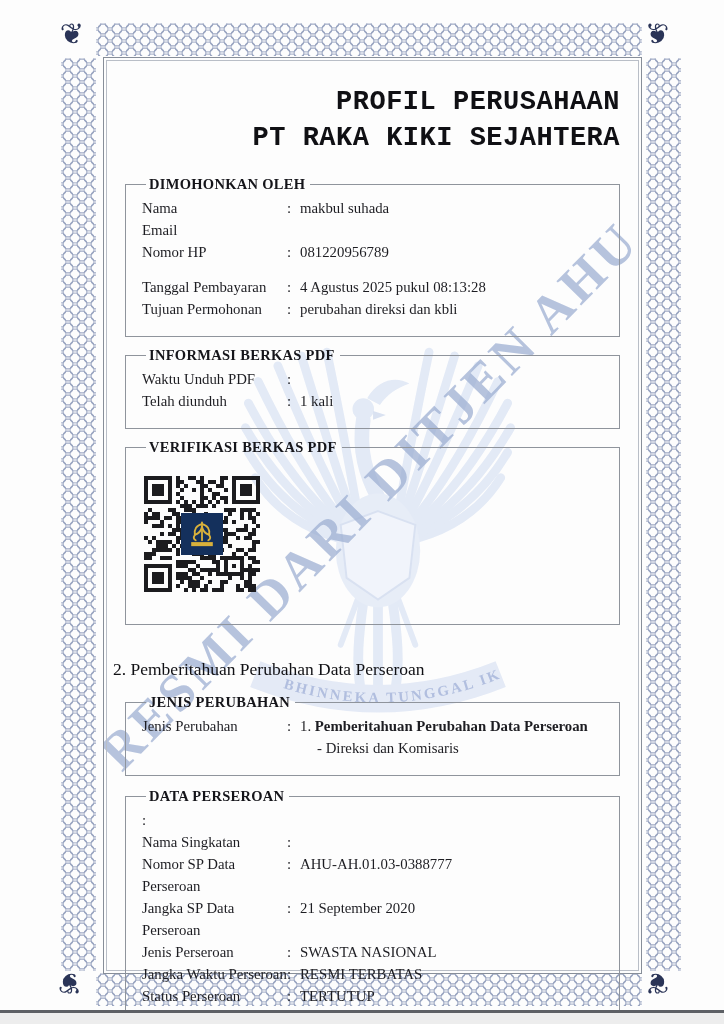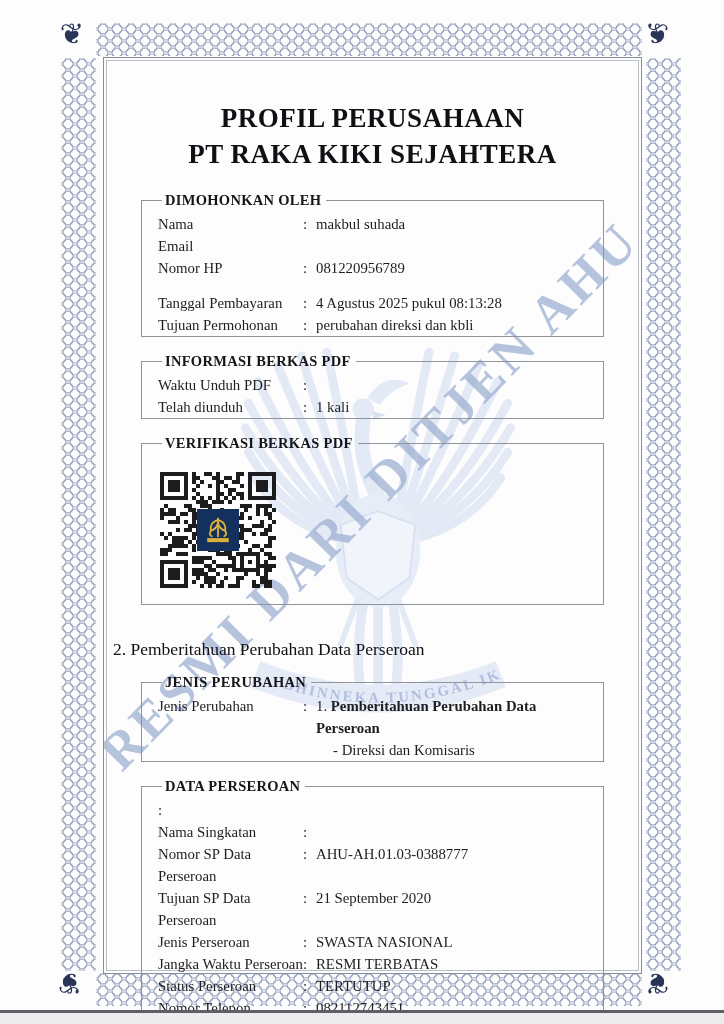--- a/index.html
+++ b/index.html
@@ -31,24 +31,24 @@
 
   
   .wm{position:absolute;inset:0;overflow:hidden;z-index:0;}
   .wm-text{position:absolute;left:-165px;top:408px;width:860px;text-align:center;
     font-size:53px;font-weight:bold;letter-spacing:4px;color:#9caed2;opacity:.72;
     transform:rotate(-45.5deg);white-space:nowrap;}
   .garuda{position:absolute;left:58px;top:245px;width:432px;height:432px;opacity:.85;}
 
   .content{position:relative;z-index:1;padding:0 21px;}
 
-  .titles{text-align:center;margin-top:42px;}
+  .titles{text-align:right;margin-top:26px;font-family:Liberation Mono, monospace;}
   .titles h1{margin:0;font-size:27px;line-height:36px;letter-spacing:.5px;color:#101014;}
 
-  fieldset.box{margin:16px;margin-top:10px;padding:4px 0 0 16px;border:1px solid #8f949c;
+  fieldset.box{margin:0;margin-top:10px;padding:4px 0 16px 16px;border:1px solid #8f949c;
     background:transparent;}
   fieldset.box.first{margin-top:20px;}
   legend{font-weight:bold;font-size:14.5px;letter-spacing:.3px;color:#15151a;
     margin-left:4px;padding:0 5px 0 3px;}
 
   .row{display:flex;align-items:flex-start;font-size:14.8px;line-height:22px;}
   .row.mt{margin-top:13px;}
   .lbl{width:145px;flex:none;white-space:pre;}
   .cln{width:13px;flex:none;}
   .val{flex:1;}
@@ -579,21 +579,21 @@
             <span class="cln">:</span>
             <span class="val"></span>
         </div>
         <div class="row">
           <span class="lbl">Nomor SP Data
 Perseroan</span>
             <span class="cln">:</span>
             <span class="val">AHU-AH.01.03-0388777</span>
         </div>
         <div class="row">
-          <span class="lbl">Tujuan SP Data
+          <span class="lbl">Jangka SP Data
 Perseroan</span>
             <span class="cln">:</span>
             <span class="val">21 September 2020</span>
         </div>
         <div class="row">
           <span class="lbl">Jenis Perseroan</span>
             <span class="cln">:</span>
             <span class="val">SWASTA NASIONAL</span>
         </div>
         <div class="row">

